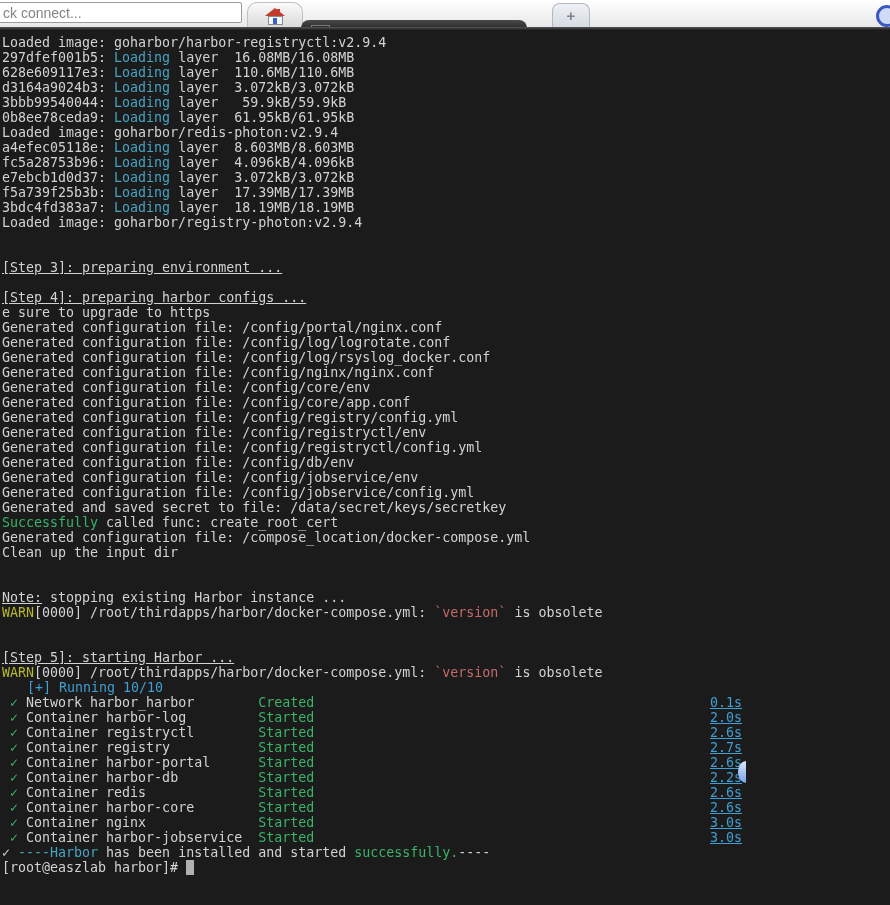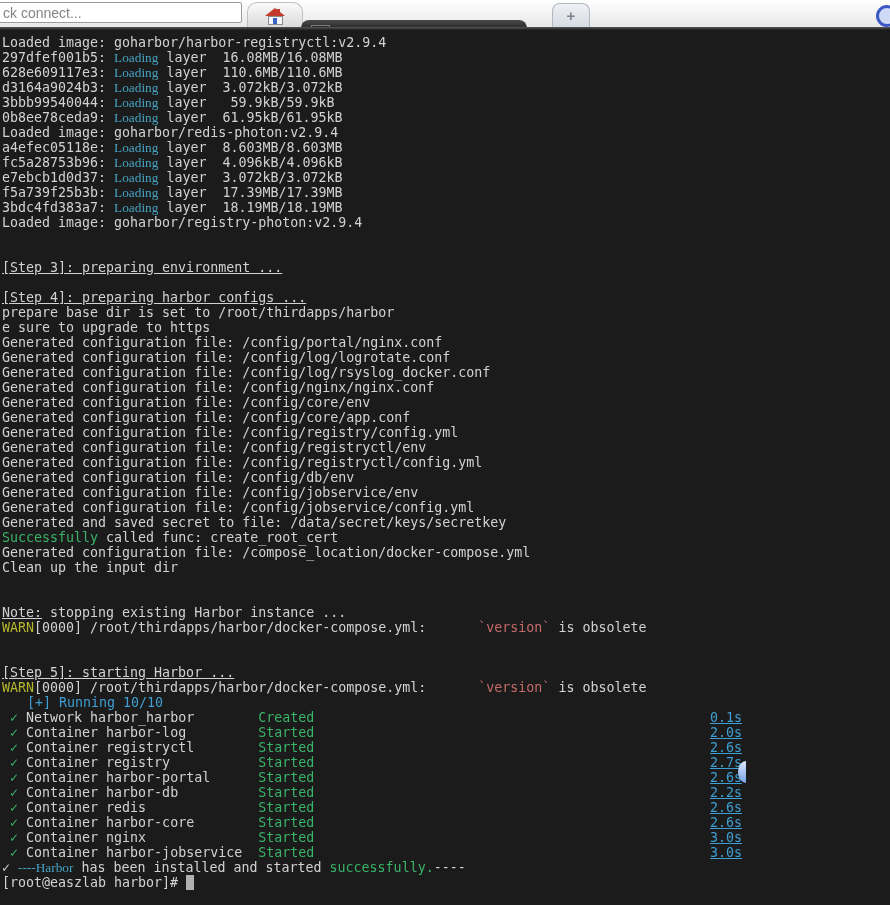--- a/index.html
+++ b/index.html
@@ -26,25 +26,25 @@
     border:1px solid #b2b8c1;border-bottom:none;border-radius:8px 8px 0 0;display:flex;align-items:center;justify-content:center;
     color:#7e848d;font-size:15px;font-weight:bold;box-sizing:border-box;}
   .corner-logo{position:absolute;right:-8px;top:5px;width:16px;height:16px;border-radius:50%;border:3px solid #3a57c4;background:#cfdaf6;}
 
   .winstrip{width:890px;height:3px;background:linear-gradient(#565656,#1f1f1f);}
 
   
   .terminal{position:relative;width:746px;height:875px;background:var(--c-bg,#1b1b1b);padding:5px 0 0 2px;box-sizing:border-box;
     font-family:"DejaVu Sans Mono",monospace;font-size:13.3px;overflow:hidden;}
   .tl{position:relative;height:15px;line-height:15px;white-space:pre;color:var(--c-fg,#d2d2d2);}
-  .c-cyan{color:var(--c-cyan,#47a2c2);font-family:Liberation Serif, serif;}
+  .c-cyan{color:var(--c-cyan,#47a2c2);}
   .c-blue{color:var(--c-blue,#3f9ed2);margin-left:25px;}
   .c-green{color:var(--c-green,#3ab469);}
   .c-yellow{color:var(--c-yellow,#b6b62e);}
-  .c-red{color:var(--c-red,#c46a6a);margin-left:44px;}
+  .c-red{color:var(--c-red,#c46a6a);}
   .c-u{text-decoration:underline;}
   .c-cursor{background:var(--c-cursor,#b0b0b0);color:#1b1b1b;}
   .c-time{color:var(--c-blue,#3f9ed2);position:absolute;right:4px;text-decoration:underline;}
   .scroll-pill{position:absolute;right:-8px;top:731px;width:16px;height:22px;border-radius:50%;background:linear-gradient(#dbe7fb,#79a3e8);}
 </style>
 </head>
 <body>
 
 <div>
 
@@ -89,21 +89,20 @@
         <div class="tl"><span>fc5a28753b96: </span><span class="c-cyan">Loading</span><span> layer  4.096kB/4.096kB</span></div>
         <div class="tl"><span>e7ebcb1d0d37: </span><span class="c-cyan">Loading</span><span> layer  3.072kB/3.072kB</span></div>
         <div class="tl"><span>f5a739f25b3b: </span><span class="c-cyan">Loading</span><span> layer  17.39MB/17.39MB</span></div>
         <div class="tl"><span>3bdc4fd383a7: </span><span class="c-cyan">Loading</span><span> layer  18.19MB/18.19MB</span></div>
         <div class="tl"><span>Loaded image: goharbor/registry-photon:v2.9.4</span></div>
         <div class="tl">&nbsp;</div>
         <div class="tl">&nbsp;</div>
         <div class="tl"><span class="c-u">[Step 3]: preparing environment ...</span></div>
         <div class="tl">&nbsp;</div>
         <div class="tl"><span class="c-u">[Step 4]: preparing harbor configs ...</span></div>
-        <div class="tl"><span>prepare base dir is set to /root/thirdapps/harbor</span></div>
         <div class="tl"><span>e sure to upgrade to https</span></div>
         <div class="tl"><span>Generated configuration file: /config/portal/nginx.conf</span></div>
         <div class="tl"><span>Generated configuration file: /config/log/logrotate.conf</span></div>
         <div class="tl"><span>Generated configuration file: /config/log/rsyslog_docker.conf</span></div>
         <div class="tl"><span>Generated configuration file: /config/nginx/nginx.conf</span></div>
         <div class="tl"><span>Generated configuration file: /config/core/env</span></div>
         <div class="tl"><span>Generated configuration file: /config/core/app.conf</span></div>
         <div class="tl"><span>Generated configuration file: /config/registry/config.yml</span></div>
         <div class="tl"><span>Generated configuration file: /config/registryctl/env</span></div>
         <div class="tl"><span>Generated configuration file: /config/registryctl/config.yml</span></div>

